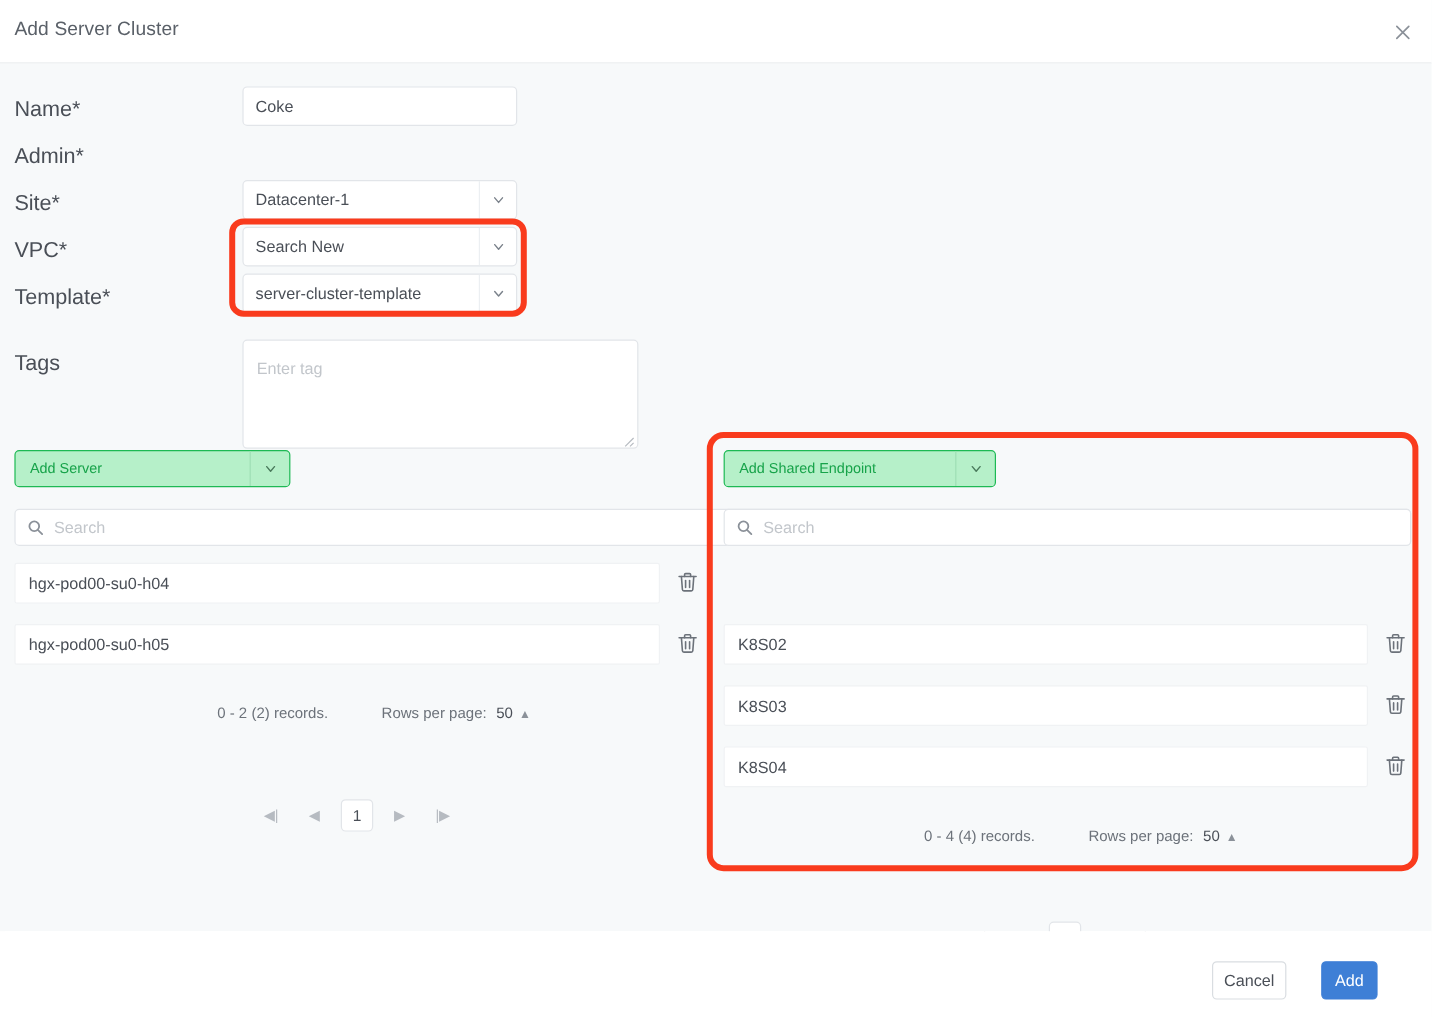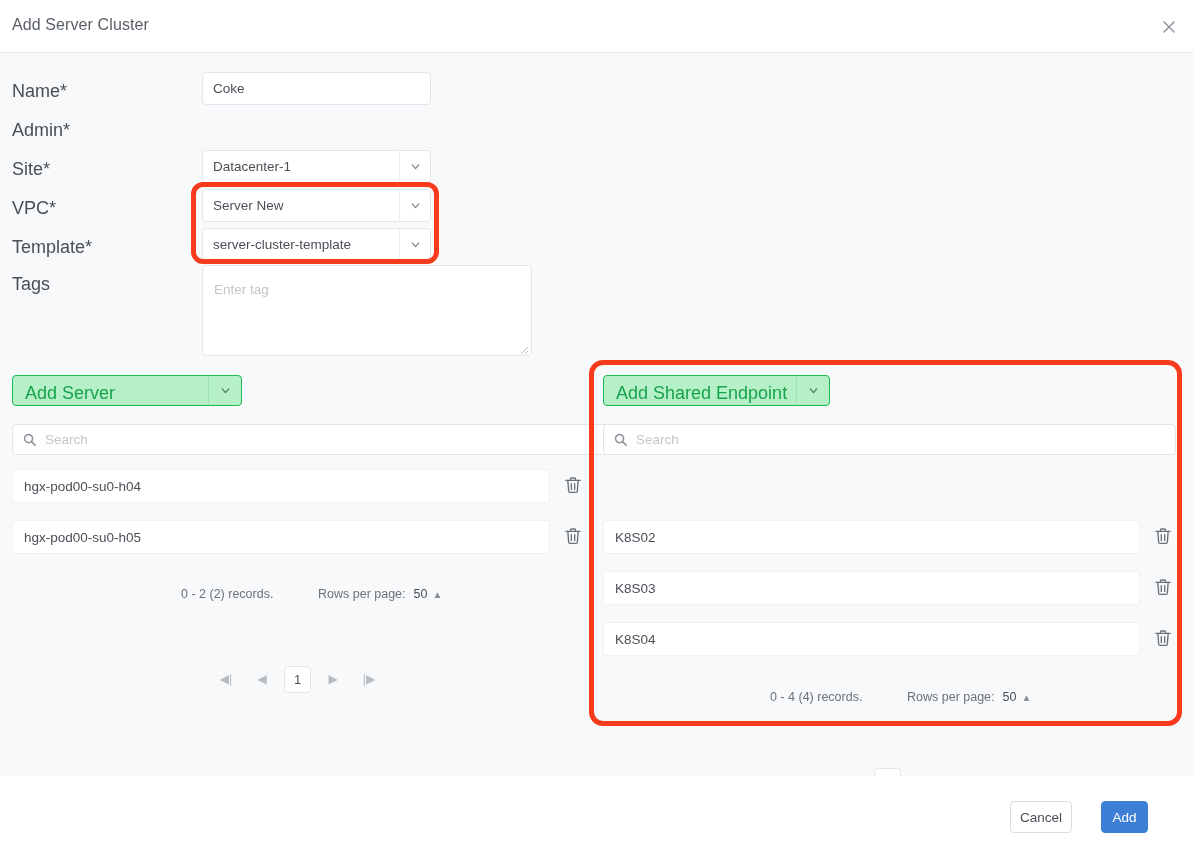--- a/index.html
+++ b/index.html
@@ -82,21 +82,21 @@
   
   .green-btn{
     position:absolute; height:31px;
     background:#b6f0c9;
     border:1px solid #1db954;
     border-radius:4px;
     cursor:pointer;
   }
   .green-btn .gb-label{
     position:absolute; left:12px; top:7px;
-    font-size:18px; color:#17a34a; white-space:nowrap;
+    font-size:12px; color:#17a34a; white-space:nowrap;
   }
   .green-btn .gb-caret{
     position:absolute; right:0; top:0; width:33px; height:29px;
     border-left:1px solid #9fdfb5;
     display:flex; align-items:center; justify-content:center;
     color:#4a7a5c;
   }
 
   
   .search-box{
@@ -216,42 +216,42 @@
         <svg width="13" height="13" viewBox="0 0 24 24" fill="none" stroke="currentColor" stroke-width="2.2" stroke-linecap="round" stroke-linejoin="round">
             <polyline points="6 9 12 16 18 9"></polyline>
           </svg>
       </div>
     </div>
   </div>
 
   <div class="form-row" style="top:136px;">
     <div class="form-label">VPC*</div>
     <div class="field">
-      <div class="field-text">Server New</div>
+      <div class="field-text">Search New</div>
       <div class="caret">
         <svg width="13" height="13" viewBox="0 0 24 24" fill="none" stroke="currentColor" stroke-width="2.2" stroke-linecap="round" stroke-linejoin="round">
             <polyline points="6 9 12 16 18 9"></polyline>
           </svg>
       </div>
     </div>
   </div>
 
   <div class="form-row" style="top:175px;">
     <div class="form-label">Template*</div>
     <div class="field">
       <div class="field-text">server-cluster-template</div>
       <div class="caret">
         <svg width="13" height="13" viewBox="0 0 24 24" fill="none" stroke="currentColor" stroke-width="2.2" stroke-linecap="round" stroke-linejoin="round">
             <polyline points="6 9 12 16 18 9"></polyline>
           </svg>
       </div>
     </div>
   </div>
 
-  <div class="form-row" style="top:212px; height:95px;">
+  <div class="form-row" style="top:230px; height:95px;">
     <div class="form-label">Tags</div>
     <div class="tags-area">
       <div class="tags-ph">Enter tag</div>
       <div class="resize-grip">
         <svg width="10" height="10" viewBox="0 0 10 10" stroke="currentColor" stroke-width="1">
           <line x1="9" y1="2" x2="2" y2="9"></line>
           <line x1="9" y1="6" x2="6" y2="9"></line>
         </svg>
       </div>
     </div>

